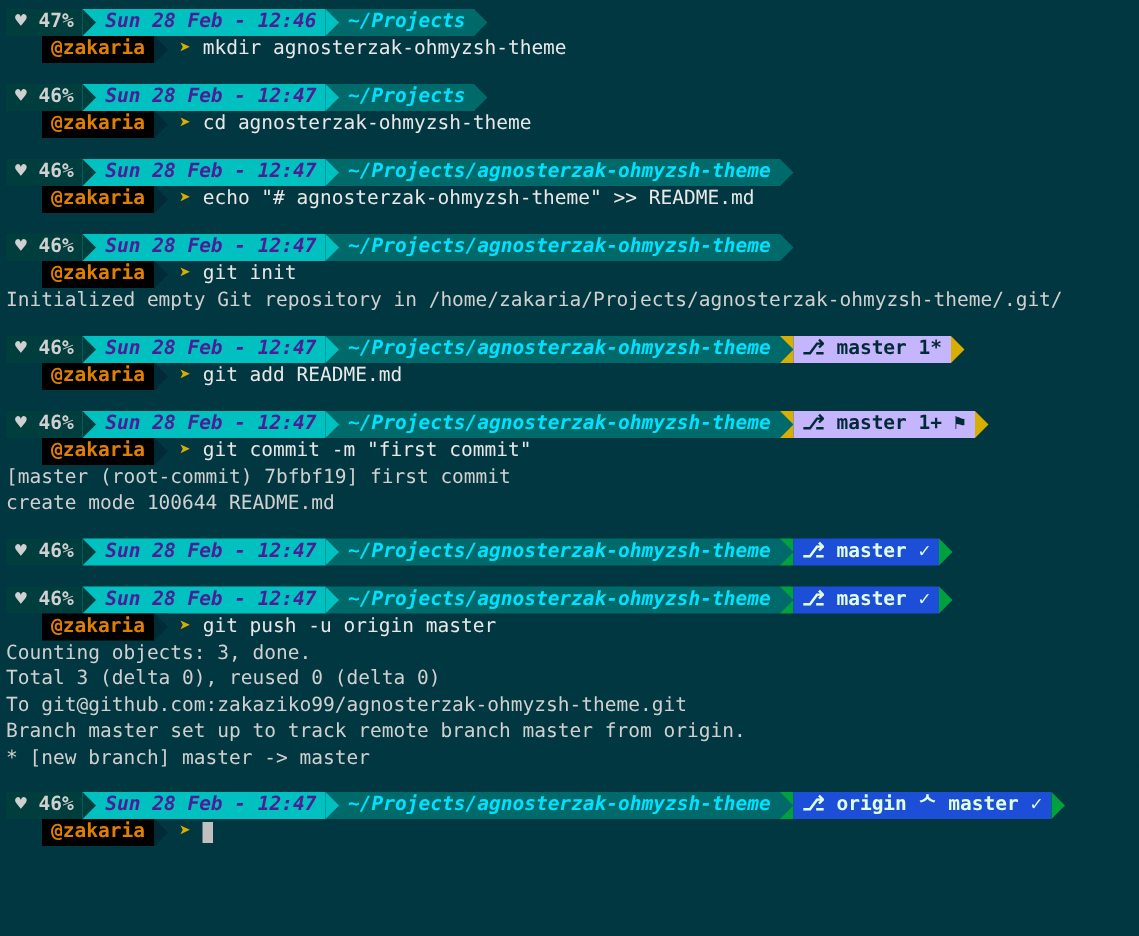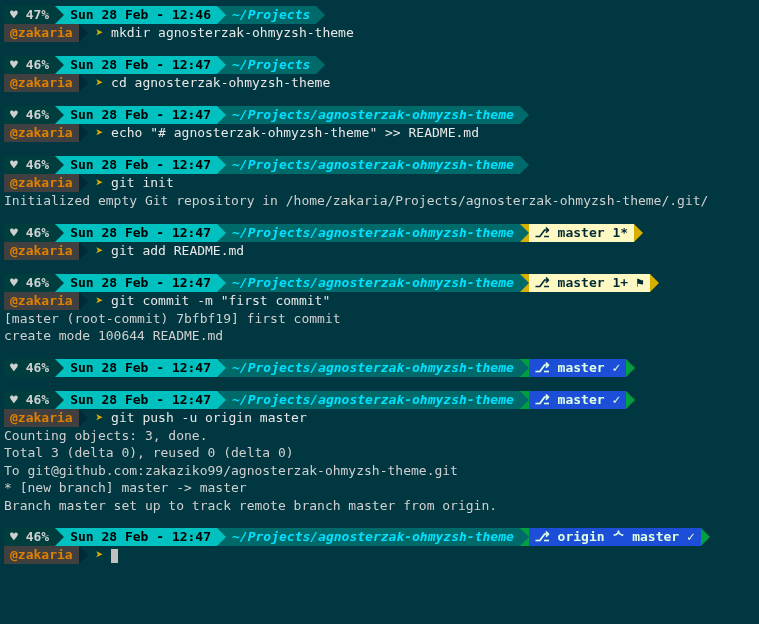--- a/index.html
+++ b/index.html
@@ -24,25 +24,25 @@
     line-height: 18px;
   }
   .arrow {
     display: inline-block;
     width: 0; height: 0;
     border-top: 9px solid transparent;
     border-bottom: 9px solid transparent;
     vertical-align: top;
   }
   .seg-battery { background: #003e3e; color: #d0d0d0; }
-  .seg-time    { background: #00c0c0; color: #000000; }
+  .seg-time    { background: #00c0c0; color: #4c1d95; font-style: italic; }
   .seg-path    { background: #006a6a; color: #00e0ff; font-style: italic; }
-  .seg-git-dirty { background: #fef9c3; color: #002b36; }
+  .seg-git-dirty { background: #c4b5fd; color: #002b36; }
   .seg-git-clean { background: #1d4ed8; color: #e0ffe0; }
-  .seg-user    { background: #404040; color: #e08000; }
+  .seg-user    { background: #000000; color: #e08000; margin-left: 24px; }
   .prompt-caret { color: #d7af00; font-weight: bold; }
   .cmd-text { color: #e8e8e8; }
   .output { color: #d0d0d0; }
   .heart { color: #d0d0d0; }
   .branch-icon { font-weight: bold; }
   .cursor {
     display: inline-block;
     width: 7px; height: 14px;
     background: #c0c0c0;
     vertical-align: middle;
@@ -81,20 +81,20 @@
     </div>
     <div class="block">
       <div class="prompt-line"><span class="seg seg-battery"><span class="heart">♥</span><span> 46%</span></span><span class="arrow" style="border-left: 9px solid rgb(0, 62, 62); background: rgb(0, 192, 192);"></span><span class="seg seg-time">Sun 28 Feb - 12:47</span><span class="arrow" style="border-left: 9px solid rgb(0, 192, 192); background: rgb(0, 106, 106);"></span><span class="seg seg-path">~/Projects/agnosterzak-ohmyzsh-theme</span><span class="arrow" style="border-left: 9px solid rgb(0, 106, 106); background: rgb(0, 160, 64);"></span><span class="seg seg-git-clean"><span class="branch-icon">⎇ </span><span>master ✓</span></span><span class="arrow" style="border-left: 9px solid rgb(0, 160, 64); background: rgb(0, 55, 64);"></span></div>
     </div>
     <div class="block">
       <div class="prompt-line"><span class="seg seg-battery"><span class="heart">♥</span><span> 46%</span></span><span class="arrow" style="border-left: 9px solid rgb(0, 62, 62); background: rgb(0, 192, 192);"></span><span class="seg seg-time">Sun 28 Feb - 12:47</span><span class="arrow" style="border-left: 9px solid rgb(0, 192, 192); background: rgb(0, 106, 106);"></span><span class="seg seg-path">~/Projects/agnosterzak-ohmyzsh-theme</span><span class="arrow" style="border-left: 9px solid rgb(0, 106, 106); background: rgb(0, 160, 64);"></span><span class="seg seg-git-clean"><span class="branch-icon">⎇ </span><span>master ✓</span></span><span class="arrow" style="border-left: 9px solid rgb(0, 160, 64); background: rgb(0, 55, 64);"></span></div>
       <div class="cmd-line"><span class="seg seg-user">@zakaria</span><span class="arrow" style="border-left: 9px solid rgb(0, 43, 54); background: rgb(0, 55, 64);"></span><span class="prompt-caret"> ➤ </span><span class="cmd-text">git push -u origin master</span></div>
       <div class="output">Counting objects: 3, done.</div>
       <div class="output">Total 3 (delta 0), reused 0 (delta 0)</div>
       <div class="output">To git@github.com:zakaziko99/agnosterzak-ohmyzsh-theme.git</div>
+      <div class="output">Branch master set up to track remote branch master from origin.</div>
       <div class="output"> * [new branch]      master -&gt; master</div>
-      <div class="output">Branch master set up to track remote branch master from origin.</div>
     </div>
     <div class="block">
       <div class="prompt-line"><span class="seg seg-battery"><span class="heart">♥</span><span> 46%</span></span><span class="arrow" style="border-left: 9px solid rgb(0, 62, 62); background: rgb(0, 192, 192);"></span><span class="seg seg-time">Sun 28 Feb - 12:47</span><span class="arrow" style="border-left: 9px solid rgb(0, 192, 192); background: rgb(0, 106, 106);"></span><span class="seg seg-path">~/Projects/agnosterzak-ohmyzsh-theme</span><span class="arrow" style="border-left: 9px solid rgb(0, 106, 106); background: rgb(0, 160, 64);"></span><span class="seg seg-git-clean"><span class="branch-icon">⎇ </span><span>origin ᄉ master ✓</span></span><span class="arrow" style="border-left: 9px solid rgb(0, 160, 64); background: rgb(0, 55, 64);"></span></div>
       <div class="cmd-line"><span class="seg seg-user">@zakaria</span><span class="arrow" style="border-left: 9px solid rgb(0, 43, 54); background: rgb(0, 55, 64);"></span><span class="prompt-caret"> ➤ </span><span class="cmd-text"></span><span class="cursor"></span></div>
     </div>
   </div>
 
 </body></html>

